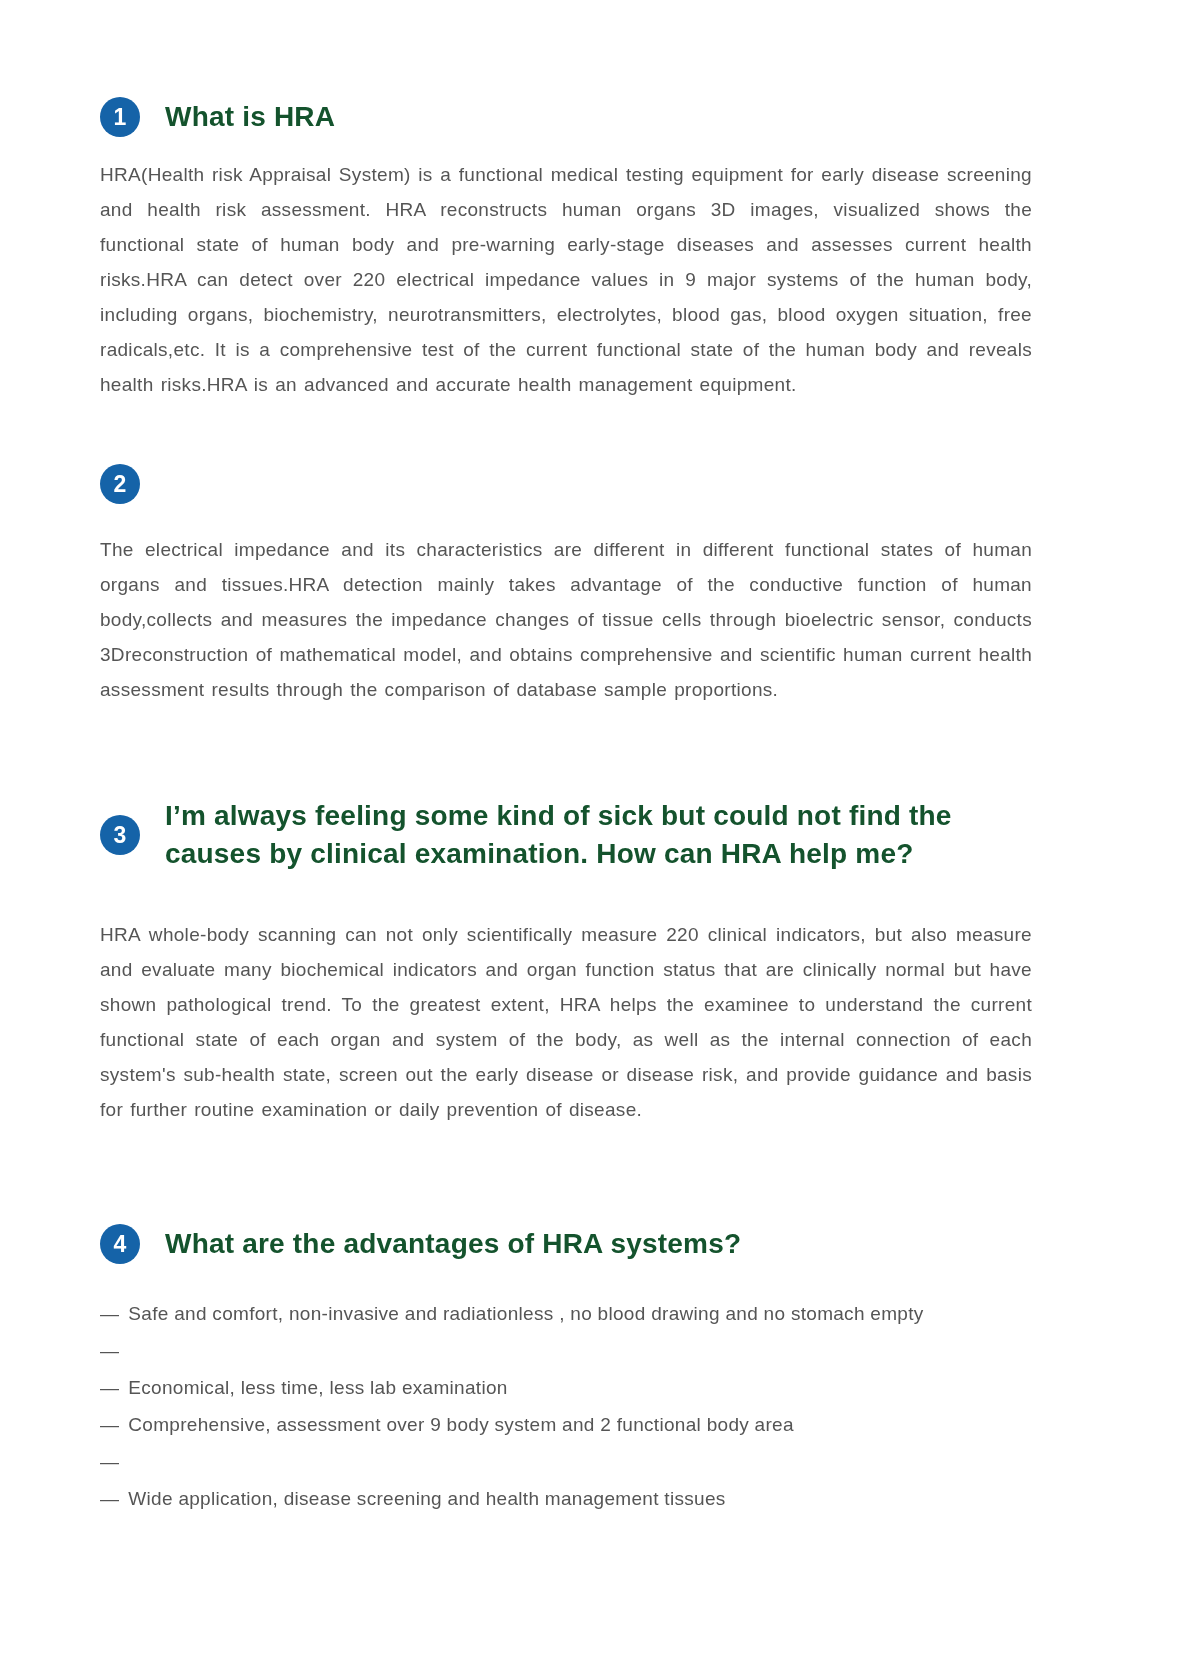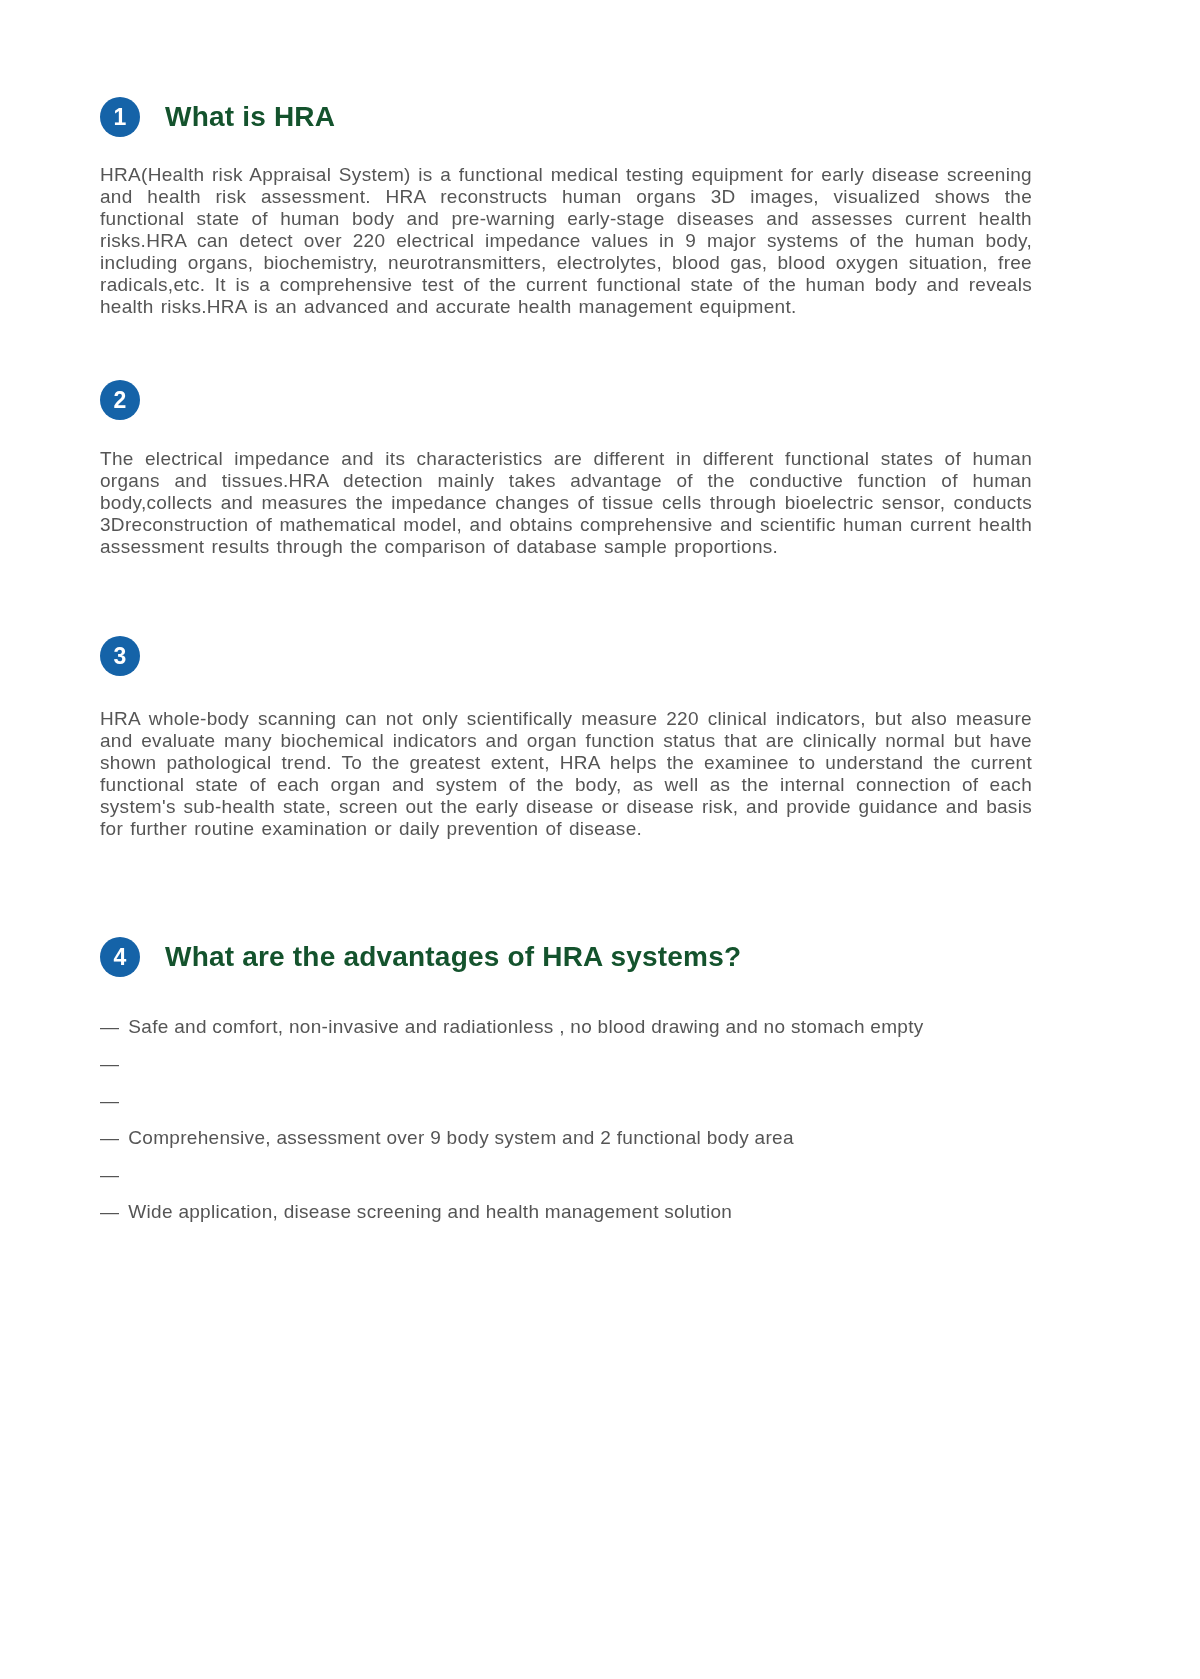--- a/index.html
+++ b/index.html
@@ -44,24 +44,24 @@
     color: #14532d;
     font-size: 28px;
     font-weight: bold;
     line-height: 38px;
     letter-spacing: 0.2px;
   }
   .sec-3 .qa-title {
     max-width: 845px;
   }
   .qa-body {
-    margin: 16px 0 0 0;
+    margin: 9px 0 0 0;
     color: #555555;
     font-size: 19px;
-    line-height: 22px;
+    line-height: 35px;
     letter-spacing: 0.3px;
     word-spacing: 1.5px;
     text-align: justify;
     max-width: 932px;
   }
   .sec-2 { margin-top: 62px; }
   .sec-2 .qa-body { margin-top: 28px; }
   .sec-3 { margin-top: 78px; }
   .sec-3 .qa-body { margin-top: 32px; }
   .sec-4 { margin-top: 86px; }
@@ -98,47 +98,49 @@
   <section class="qa sec-2">
     <div class="qa-heading">
       <span class="badge">2</span>
     </div>
     <p class="qa-body">The electrical impedance and its characteristics are different in different functional states of human organs and tissues.HRA detection mainly takes advantage of the conductive function of human body,collects and measures the impedance changes of tissue cells through bioelectric sensor, conducts 3Dreconstruction of mathematical model, and obtains comprehensive and scientific human current health assessment results through the comparison of database sample proportions.</p>
   </section>
 
   <section class="qa sec-3">
     <div class="qa-heading">
       <span class="badge">3</span>
+      <h2 class="qa-title">I’m always feeling some kind of sick but could not find the causes by clinical examination. How can HRA help me?</h2>
     </div>
     <p class="qa-body">HRA whole-body scanning can not only scientifically measure 220 clinical indicators, but also measure and evaluate many biochemical indicators and organ function status that are clinically normal but have shown pathological trend. To the greatest extent, HRA helps the examinee to understand the current functional state of each organ and system of the body, as well as the internal connection of each system's sub-health state, screen out the early disease or disease risk, and provide guidance and basis for further routine examination or daily prevention of disease.</p>
   </section>
 
   <section class="qa sec-4">
     <div class="qa-heading">
       <span class="badge">4</span>
       <h2 class="qa-title">What are the advantages of HRA systems?</h2>
     </div>
     <ul class="advantages">
       <li>
         <span class="dash">—</span>
         <span>Safe and comfort, non-invasive and radiationless , no blood drawing and no stomach empty</span>
       </li>
       <li>
         <span class="dash">—</span>
       </li>
       <li>
         <span class="dash">—</span>
+        <span>Economical, less time, less lab examination</span>
       </li>
       <li>
         <span class="dash">—</span>
         <span>Comprehensive, assessment over 9 body system and 2 functional body area</span>
       </li>
       <li>
         <span class="dash">—</span>
       </li>
       <li>
         <span class="dash">—</span>
-        <span>Wide application, disease screening and health management solution</span>
+        <span>Wide application, disease screening and health management tissues</span>
       </li>
     </ul>
   </section>
 
 </div>
 
 </body></html>

